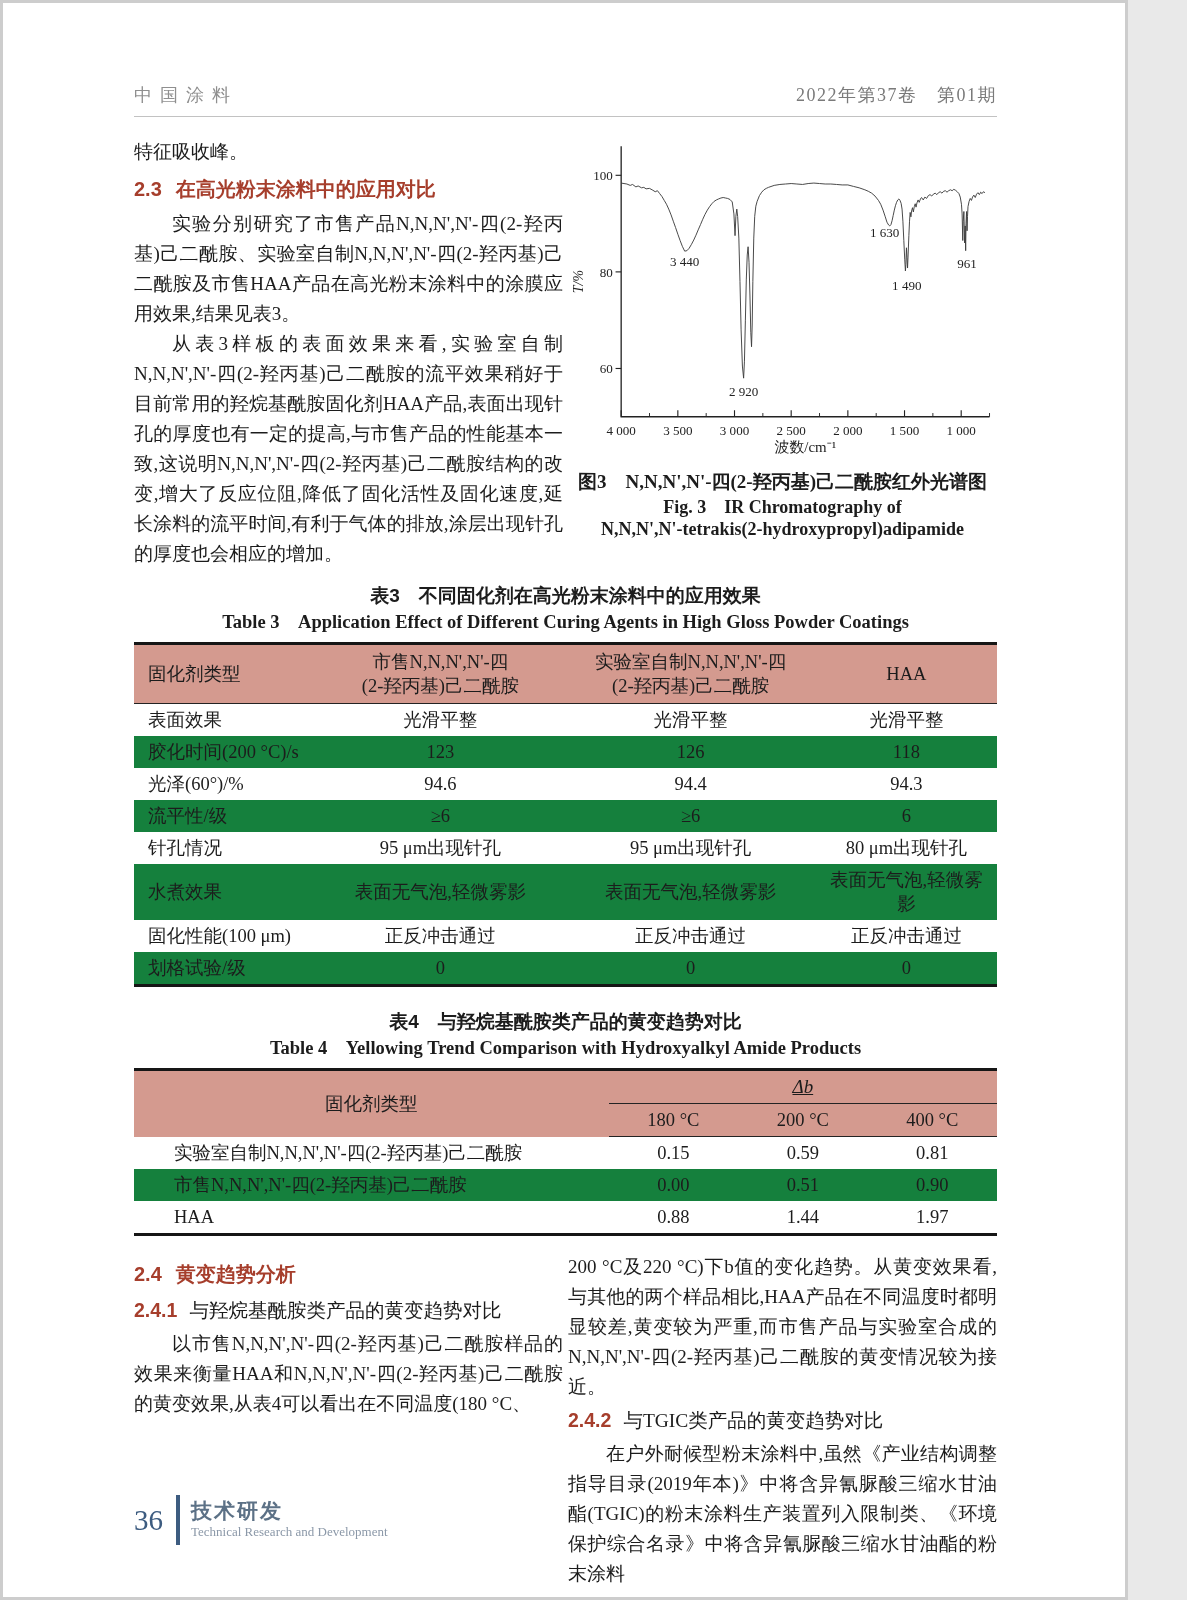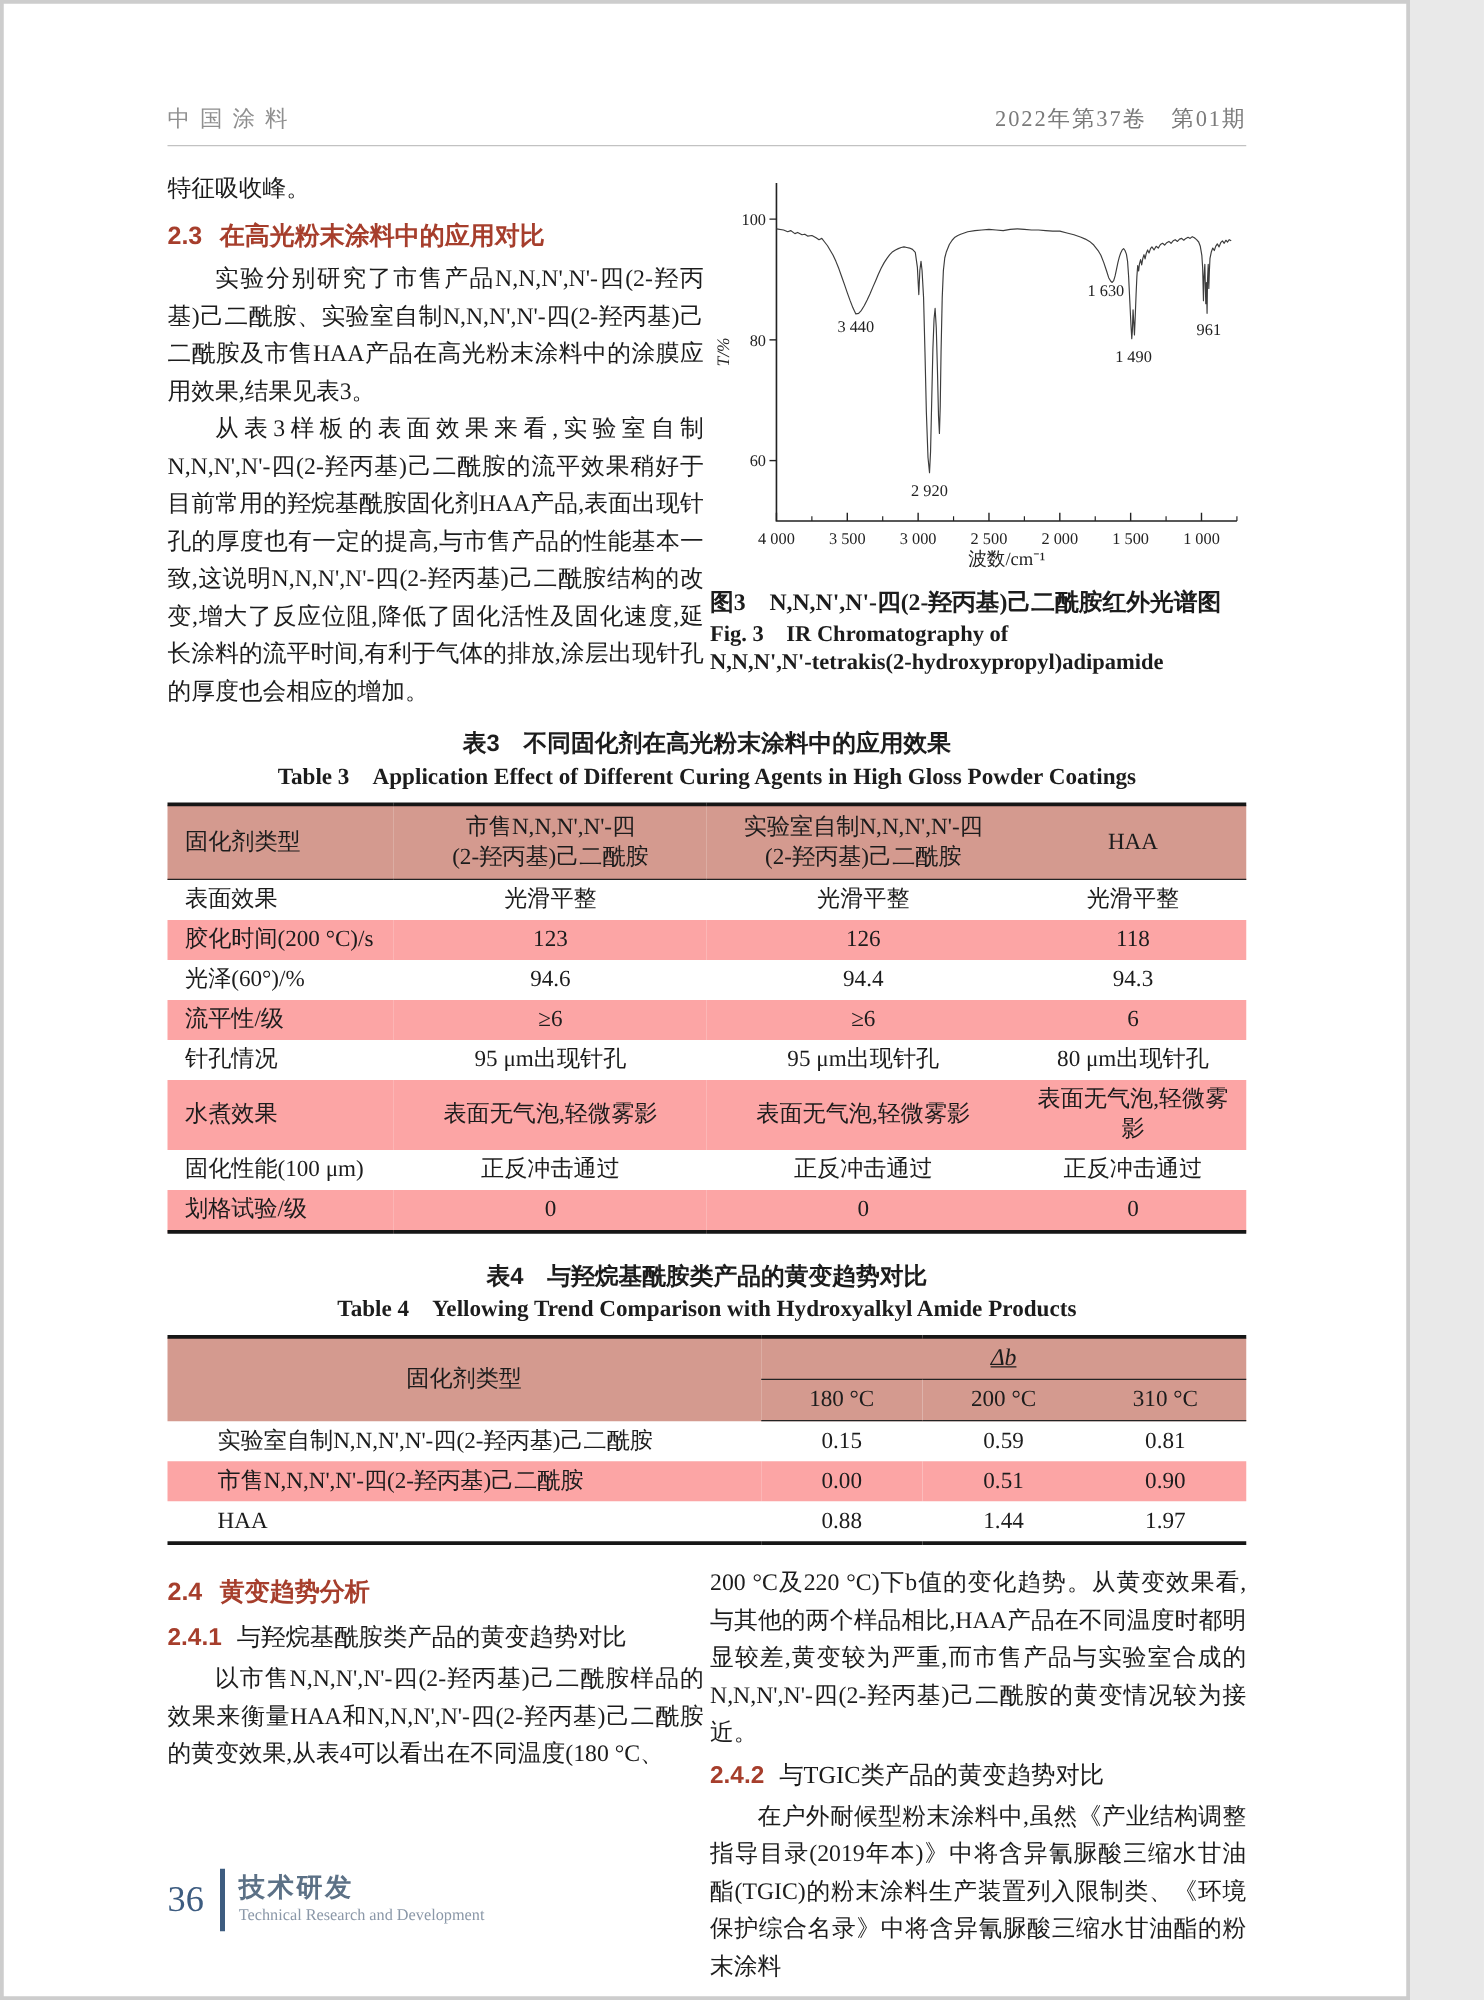--- a/index.html
+++ b/index.html
@@ -18,33 +18,33 @@
   .para{margin:0;text-indent:2em;}
   .plain-line{margin:0;}
   .h-red{font-family:"Liberation Sans",sans-serif;font-weight:bold;color:#a63e2c;
     font-size:20px;margin:7px 0 5px 0;line-height:30px;}
   .h-red .h-num{margin-right:14px;}
   .h-sub{font-size:19.5px;line-height:32px;margin:2px 0;}
   .h-sub .h-num{color:#a63e2c;font-family:"Liberation Sans",sans-serif;font-weight:bold;margin-right:12px;}
   
   .figure svg{width:100%;display:block;}
   svg text{font-family:"Liberation Serif",serif;fill:#222;}
-  .cap{text-align:left;font-weight:bold;margin:0;}
+  .cap{text-align:center;font-weight:bold;margin:0;}
   .cap-cn{font-size:19px;margin-top:4px;}
   .cap-en{font-size:18px;}
   
   .tbl-block{margin-top:14px;}
   .tbl-title{text-align:center;font-weight:bold;margin:0;line-height:26px;}
   .tbl-title-cn{font-size:19px;font-family:"Liberation Sans",sans-serif;}
   .tbl-title-en{font-size:18.5px;margin-bottom:7px;}
   table{width:100%;border-collapse:collapse;table-layout:fixed;
     border-top:3px solid #161616;border-bottom:3px solid #161616;font-size:18.5px;}
   thead th{background:#d49a8f;font-weight:normal;}
   th,td{padding:4px 6px;text-align:center;line-height:24px;}
-  tbody tr.alt{background:#fca5a5;}
+  tbody tr.alt{background:#15803d;}
   tbody tr{height:31px;}
   .t-left{text-align:left;padding-left:14px;}
   #table3 thead tr th{border-bottom:1.5px solid #232323;padding-top:5px;padding-bottom:5px;}
   #table4 thead tr.temps th{border-bottom:1.5px solid #232323;}
   #table4 .db-cell{border-bottom:1.2px solid #232323;font-size:19px;}
   #table4 .db-cell .db{font-style:italic;text-decoration:underline;}
   #table4 tbody .t-left{padding-left:40px;}
   
   .footer{position:absolute;left:131px;top:1492px;display:flex;align-items:center;}
   .footer .page-num{font-size:29px;color:#3d5c80;margin-right:13px;line-height:50px;}
@@ -206,21 +206,21 @@
           <col style="width:15%">
         </colgroup>
       <thead>
         <tr>
           <th rowspan="2">固化剂类型</th>
           <th colspan="3" class="db-cell"><span class="db">Δb</span></th>
         </tr>
         <tr class="temps">
           <th>180 °C</th>
           <th>200 °C</th>
-          <th>310 °C</th>
+          <th>400 °C</th>
         </tr>
       </thead>
       <tbody>
         <tr>
             <td class="t-left">实验室自制N,N,N',N'-四(2-羟丙基)己二酰胺</td>
             <td>0.15</td>
             <td>0.59</td>
             <td>0.81</td>
           </tr>
         <tr class="alt">

